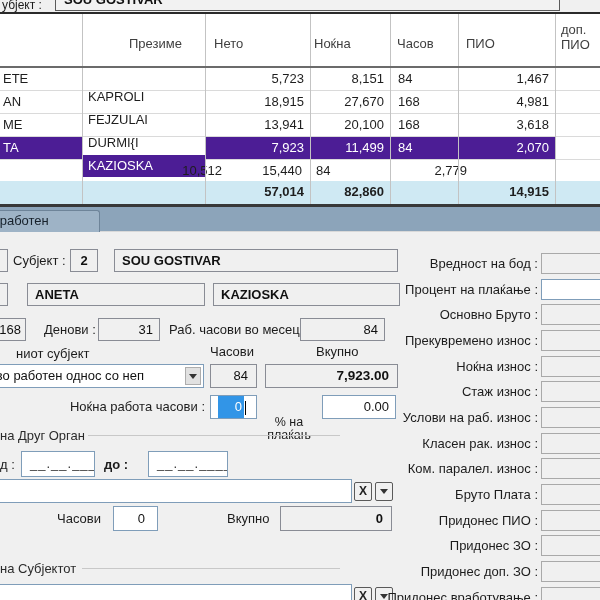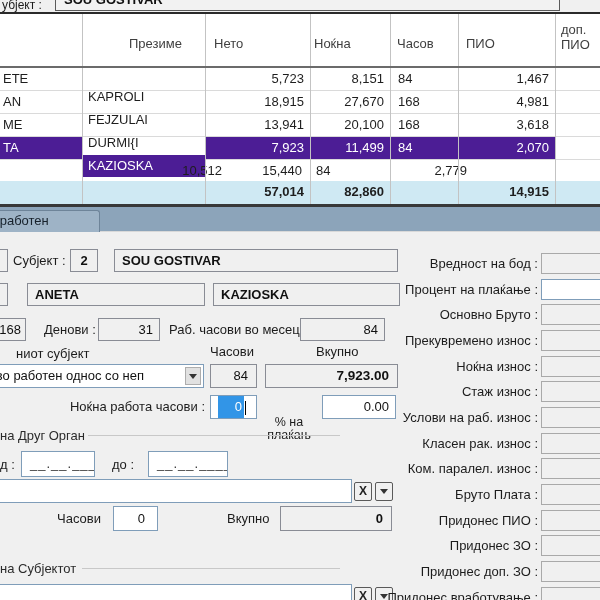--- a/index.html
+++ b/index.html
@@ -195,21 +195,21 @@
       <span style="display:block">% на</span>
       <span style="display:block">плаќањ</span>
     </div>
     <div class="box white rt" style="left:322px; top:163px; width:74px; height:24px; padding-right:6px; line-height:22px;">0.00</div>
 
     <span class="lbl" style="left:0; top:196px; color:#2b2b2b;">на Друг Орган</span>
     <div class="gline" style="left:88px; top:203px; width:252px;"></div>
 
     <span class="lbl" style="left:0; top:225px;">д :</span>
     <div class="box white" style="left:21px; top:219px; width:74px; height:26px; padding-left:8px; line-height:24px; letter-spacing:1px; color:#333;">__.__.____</div>
-    <span class="lbl" style="left:112px; top:225px;">до :</span>
+    <span class="lbl" style="left:104px; top:225px;font-weight:bold;">до :</span>
     <div class="box white" style="left:148px; top:219px; width:80px; height:26px; padding-left:8px; line-height:24px; letter-spacing:1px; color:#333;">__.__.____</div>
 
     <div class="combo" style="left:-40px; top:247px; width:392px; height:24px;"></div>
     <div class="sqbtn" style="left:354px; top:250px;">X</div>
     <div class="sqbtn" style="left:375px; top:250px; display:flex; align-items:center; justify-content:center;">
         <div class="tri"></div>
       </div>
 
     <span class="lbl" style="left:57px; top:279px;">Часови</span>
     <div class="box white rt" style="left:113px; top:274px; width:45px; height:25px; padding-right:12px; line-height:23px;">0</div>

